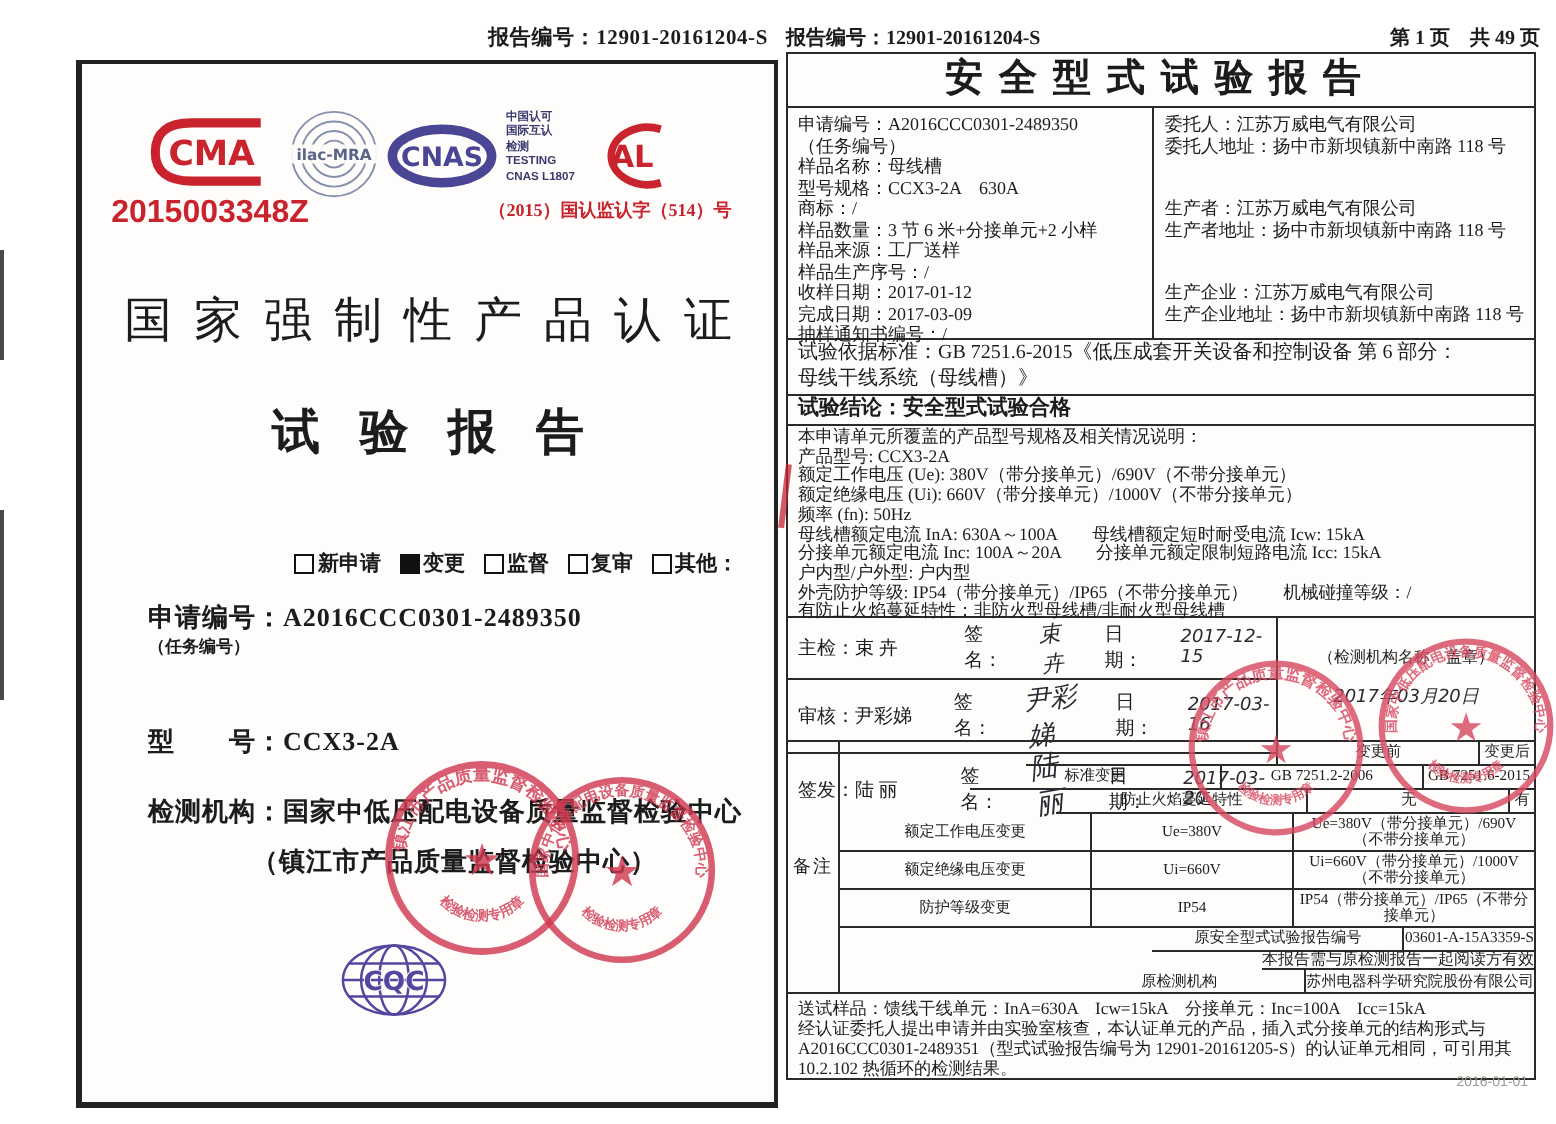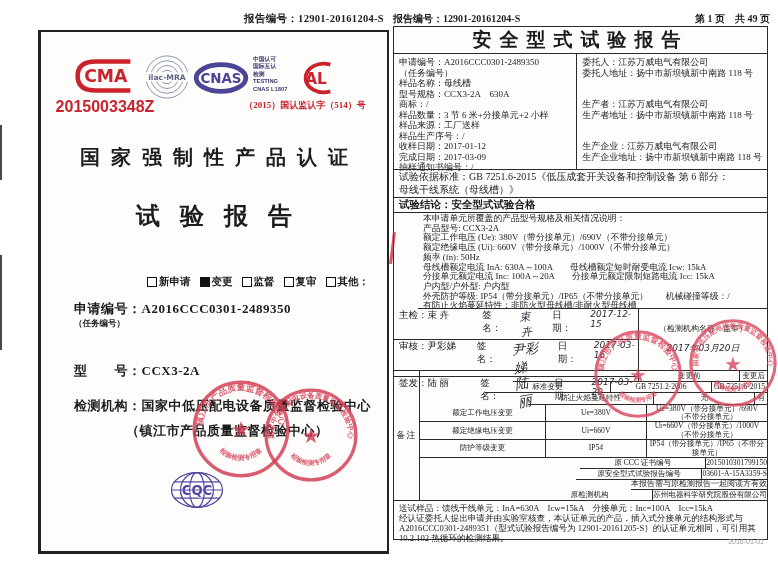--- a/index.html
+++ b/index.html
@@ -13,21 +13,21 @@
     font-size:10.5px;font-weight:bold;letter-spacing:.3px;}
   .page-left{position:absolute;left:38px;top:30px;width:346px;height:519px;
     background:#fefdfb;border:2px solid #222;border-left-width:3px;border-bottom-width:3px;}
   .page-left .abs{position:absolute;}
   .logo-num{color:#c9232d;font-size:16px;font-weight:bold;text-align:center;
     font-family:"Liberation Sans",sans-serif;}
   .cnas-cap{font-size:5.8px;line-height:7.4px;color:#3a3a6e;font-weight:bold;
     font-family:"Liberation Sans",sans-serif;}
   .al-cap{color:#c9232d;font-size:9px;font-weight:bold;text-align:center;}
   .lp-title1{position:absolute;top:112px;left:0;width:100%;text-align:center;
-    font-size:20px;font-weight:bold;letter-spacing:11px;padding-left:11px;box-sizing:border-box;}
+    font-size:24px;font-weight:normal;letter-spacing:11px;padding-left:11px;box-sizing:border-box;}
   .lp-title2{position:absolute;top:168px;left:0;width:100%;text-align:center;
     font-size:24px;font-weight:bold;letter-spacing:20px;padding-left:20px;box-sizing:border-box;}
   .cb-row{position:absolute;top:243px;left:0;width:100%;display:flex;justify-content:center;
     gap:9px;font-size:10.5px;font-weight:bold;align-items:center;margin-left:44px;}
   .cb{display:flex;align-items:center;gap:2px;}
   .box{width:8px;height:8px;border:1px solid #111;display:inline-block;background:#fff;}
   .box.filled{background:#111;}
   .fld{position:absolute;left:33px;font-size:13px;font-weight:600;letter-spacing:.5px;}
   .fld-note{position:absolute;left:33px;font-size:8.5px;font-weight:600;}
   
@@ -44,25 +44,25 @@
   .rp-box>div{box-sizing:border-box;border-bottom:1px solid #2a2a2a;}
   .rp-box>div:last-child{border-bottom:none;}
   .rp-title{height:27px;line-height:26px;text-align:center;font-size:19px;font-weight:bold;
     letter-spacing:8px;}
   .rp-info{height:116px;display:flex;font-size:9px;line-height:10.5px;}
   .rp-info .col-l{width:190px;border-right:1px solid #2a2a2a;padding:3px 5px;box-sizing:border-box;}
   .rp-info .col-r{flex:1;padding:3px 5px;}
   .info-line{white-space:pre;min-height:10.5px;}
   .rp-standard{height:28px;padding:1px 5px;font-size:10px;line-height:12.5px;}
   .rp-conclusion{height:15px;padding:0 5px;font-size:10.5px;line-height:14px;font-weight:600;}
-  .rp-coverage{height:96px;padding:1px 5px;font-size:8.8px;line-height:9.7px;margin-left:24px;}
+  .rp-coverage{height:96px;padding:1px 5px;font-size:8.8px;line-height:9.7px;}
   .cov-line{white-space:pre;}
   .rp-sign{height:62px;display:flex;}
   .sign-left{flex:1;display:flex;flex-direction:column;}
-  .sign-row{flex:1;display:flex;align-items:flex-start;padding-left:5px;font-size:9.5px;
+  .sign-row{flex:1;display:flex;align-items:center;padding-left:5px;font-size:9.5px;
     border-bottom:1px solid #2a2a2a;gap:12px;}
   .sign-row:last-child{border-bottom:none;}
   .sign-role{width:78px;}
   .script{font-family:"DejaVu Sans",sans-serif;font-style:italic;color:#2a2a33;
     transform:rotate(-6deg);display:inline-block;}
   .sig1{font-size:11px;} .sig2{font-size:13px;} .sig3{font-size:14px;transform:rotate(-10deg) translateY(-3px);}
   .script-date{font-family:"DejaVu Sans",sans-serif;font-style:italic;font-size:9px;color:#2a2a33;}
   .sign-right{width:128px;border-left:1px solid #2a2a2a;text-align:center;padding-top:14px;}
   .seal-note{font-size:8px;}
   .rp-remark{height:130px;display:flex;}
@@ -304,24 +304,20 @@
         <div class="ct-item">额定绝缘电压变更</div>
         <div class="ct-before">Ui=660V</div>
         <div class="ct-after">Ui=660V（带分接单元）/1000V（不带分接单元）</div>
       </div>
       <div class="ct-row h17">
         <div class="ct-item">防护等级变更</div>
         <div class="ct-before">IP54</div>
         <div class="ct-after">IP54（带分接单元）/IP65（不带分接单元）</div>
       </div>
       <div class="ct-row h11">
-        <div class="ct-item">原 CCC 证书编号</div>
-        <div class="ct-span">2015010301799150</div>
-      </div>
-      <div class="ct-row h11">
         <div class="ct-item">原安全型式试验报告编号</div>
         <div class="ct-span">03601-A-15A3359-S</div>
       </div>
       <div class="ct-row" style="flex:1;">
         <div class="ct-footer">本报告需与原检测报告一起阅读方有效</div>
       </div>
       <div class="ct-row h11">
         <div class="ct-item">原检测机构</div>
         <div class="ct-span">苏州电器科学研究院股份有限公司</div>
       </div>

